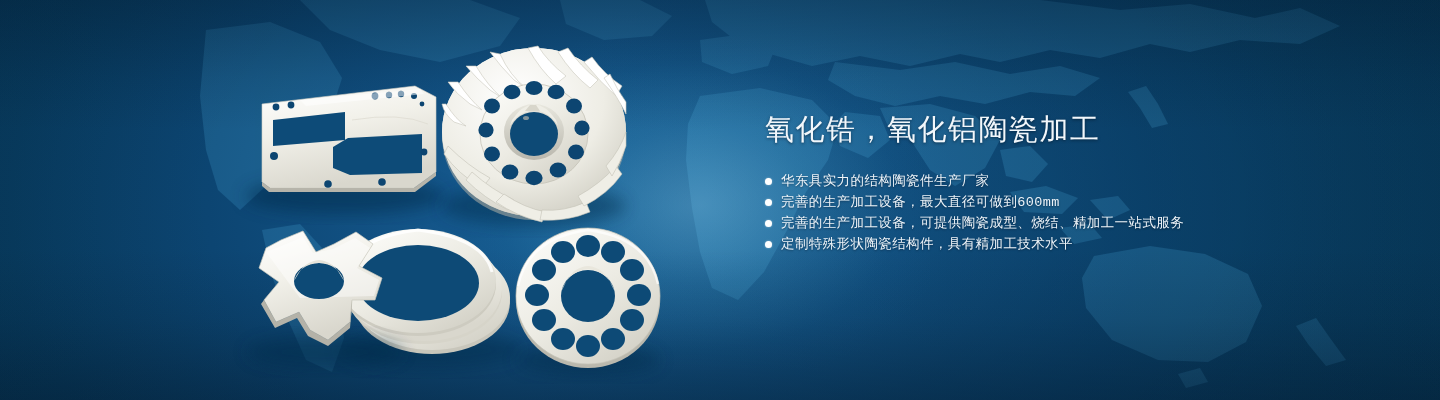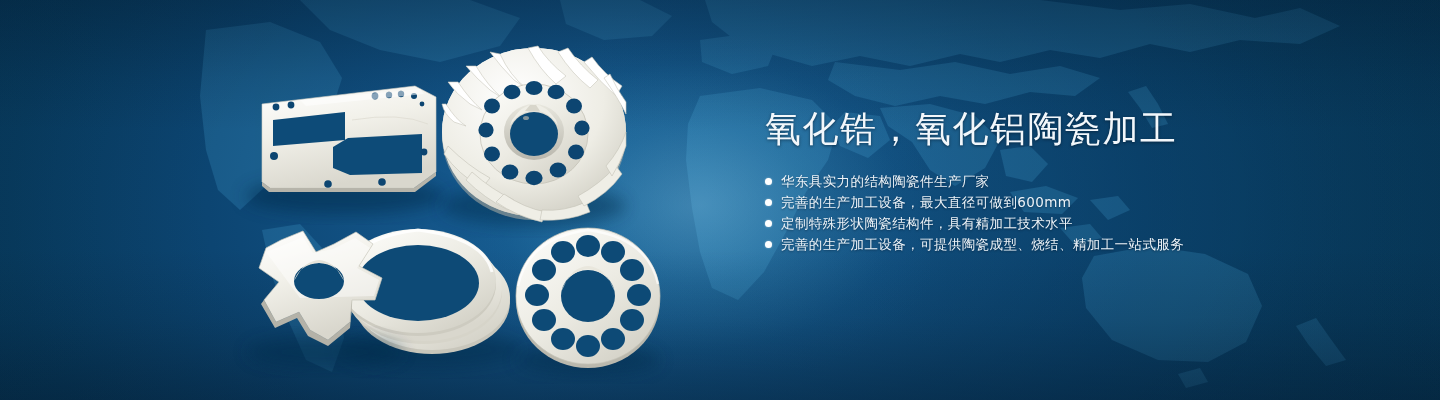--- a/index.html
+++ b/index.html
@@ -48,30 +48,30 @@
   .world-map {
     position:absolute; left:0; top:0; width:1440px; height:400px;
     opacity:0.40;
     mix-blend-mode:screen;
   }
 
   
   .text-col { position:absolute; left:765px; top:110px; width:620px; }
 
   .headline {
-    font-size:36px;
+    font-size:29px;
     line-height:38px;
     letter-spacing:1.5px;
     color:#f2f7fb;
     font-weight:400;
     text-shadow:0 1px 3px rgba(0,14,28,0.55);
     white-space:nowrap;
   }
 
-  .bullets { margin-top:23px; }
+  .bullets { margin-top:23px;font-family:Liberation Mono, monospace; }
   .bullet {
     display:flex;
     align-items:center;
     height:21px;
   }
   .bullet-dot {
     width:7px; height:7px;
     border-radius:50%;
     background:#ffffff;
     flex:0 0 auto;
@@ -305,22 +305,22 @@
       <div class="bullet">
         <span class="bullet-dot"></span>
         <span class="bullet-text">华东具实力的结构陶瓷件生产厂家</span>
       </div>
       <div class="bullet">
         <span class="bullet-dot"></span>
         <span class="bullet-text">完善的生产加工设备，最大直径可做到600mm</span>
       </div>
       <div class="bullet">
         <span class="bullet-dot"></span>
-        <span class="bullet-text">定制特殊形状陶瓷结构件，具有精加工技术水平</span>
+        <span class="bullet-text">完善的生产加工设备，可提供陶瓷成型、烧结、精加工一站式服务</span>
       </div>
       <div class="bullet">
         <span class="bullet-dot"></span>
-        <span class="bullet-text">完善的生产加工设备，可提供陶瓷成型、烧结、精加工一站式服务</span>
+        <span class="bullet-text">定制特殊形状陶瓷结构件，具有精加工技术水平</span>
       </div>
     </div>
   </div>
 
 </div>
 
 </body></html>

